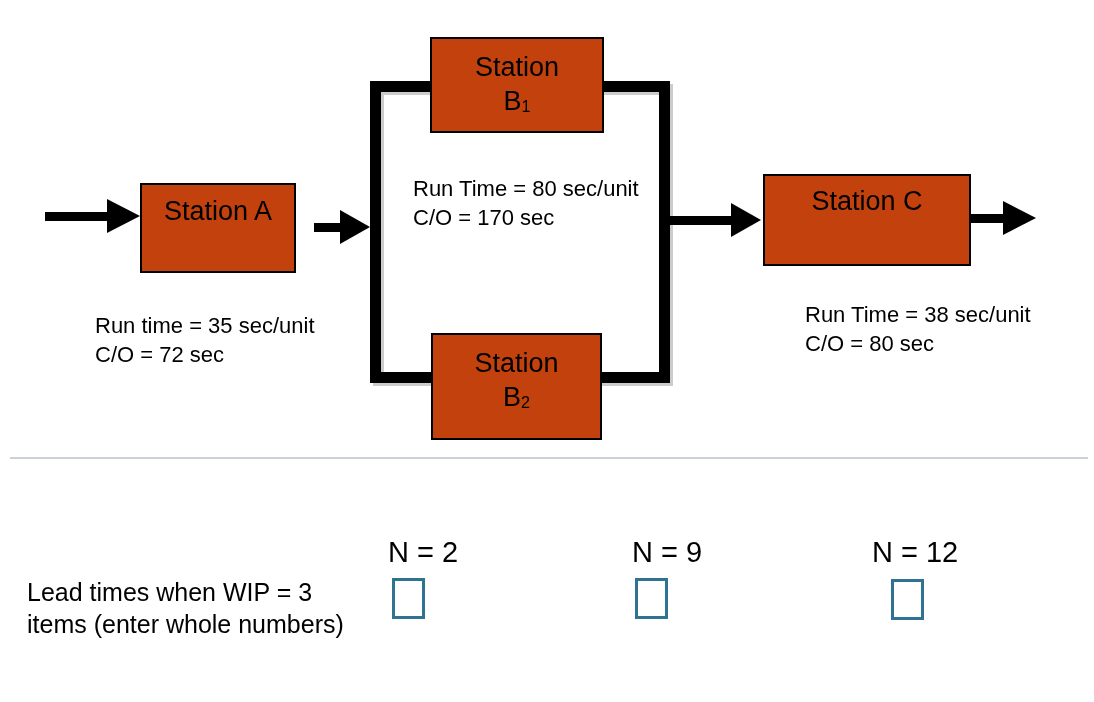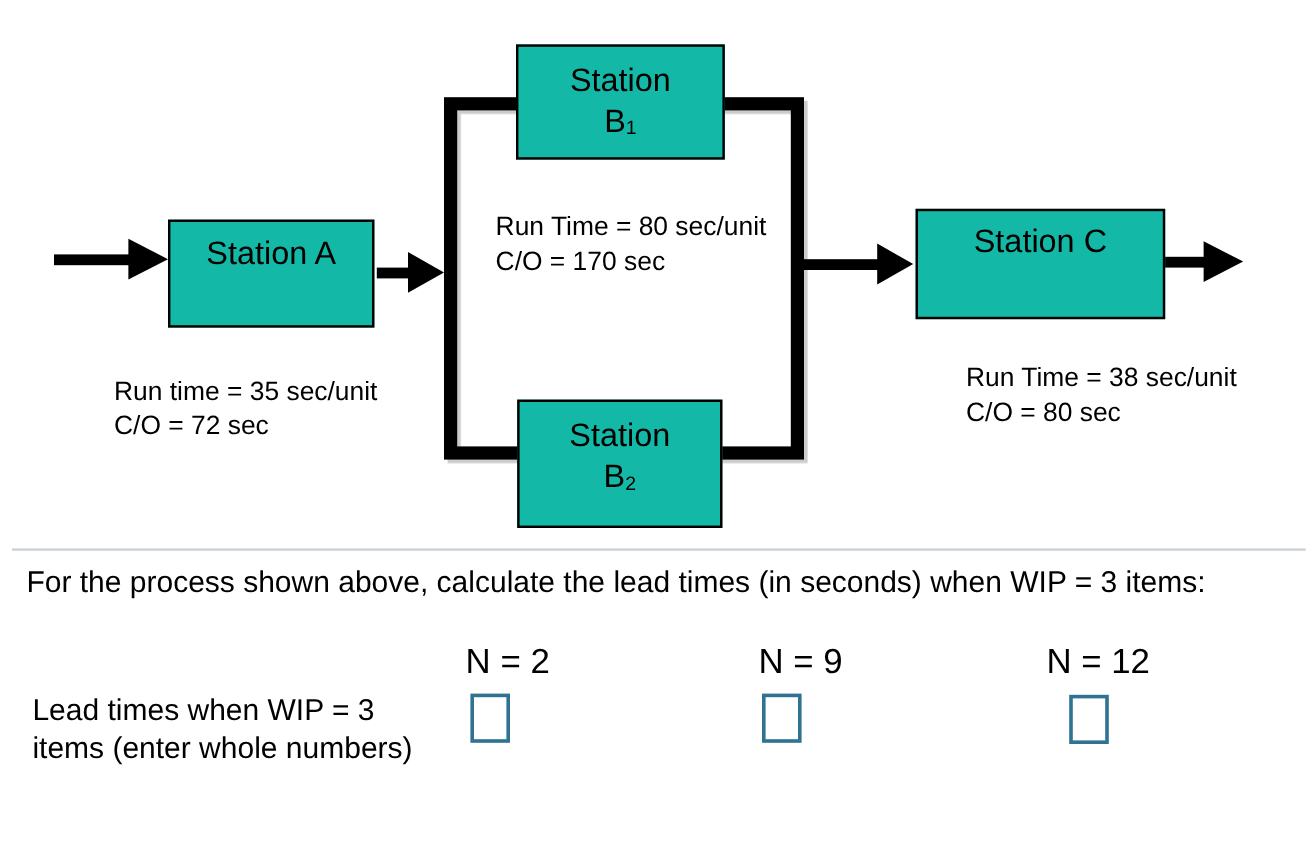--- a/index.html
+++ b/index.html
@@ -13,33 +13,33 @@
     height: 702px;
     background: #ffffff;
     font-family: "Liberation Sans", "DejaVu Sans", sans-serif;
     color: #000000;
     overflow: hidden;
   }
   
   .station-box {
     position: absolute;
     box-sizing: border-box;
-    background: #14b8a6;
+    background: #c2410c;
     border: 2px solid #000000;
     text-align: center;
     font-size: 27px;
     line-height: 34px;
     z-index: 2;
   }
   .station-box sub {
     font-size: 0.6em;
     vertical-align: -0.12em;
     line-height: 0;
   }
-  .box-a  { left: 140px; top: 183px; width: 172px; height: 90px;  padding-top: 9px;  }
+  .box-a  { left: 140px; top: 183px; width: 156px; height: 90px;  padding-top: 9px;  }
   .box-b1 { left: 430px; top: 37px;  width: 174px; height: 96px;  padding-top: 11px; }
   .box-b2 { left: 431px; top: 333px; width: 171px; height: 107px; padding-top: 11px; }
   .box-c  { left: 763px; top: 174px; width: 208px; height: 92px;  padding-top: 8px;  }
 
   .branch-frame {
     position: absolute;
     left: 370px; top: 81px;
     width: 300px; height: 302px;
     box-sizing: border-box;
     border: 11px solid #000000;
@@ -185,21 +185,20 @@
       <div>C/O = 170 sec</div>
     </div>
     <div class="annotation ann-c">
       <div>Run Time = 38 sec/unit</div>
       <div>C/O = 80 sec</div>
     </div>
   </div>
 
   <div class="divider"></div>
 
-  <div class="prompt">For the process shown above, calculate the lead times (in seconds) when WIP = 3 items:</div>
 
   <div class="col-header col-n2">N = 2</div>
   <div class="col-header col-n6">N = 9</div>
   <div class="col-header col-n12">N = 12</div>
 
   <div class="row-label">
     <div>Lead times when WIP = 3</div>
     <div>items (enter whole numbers)</div>
   </div>
 

